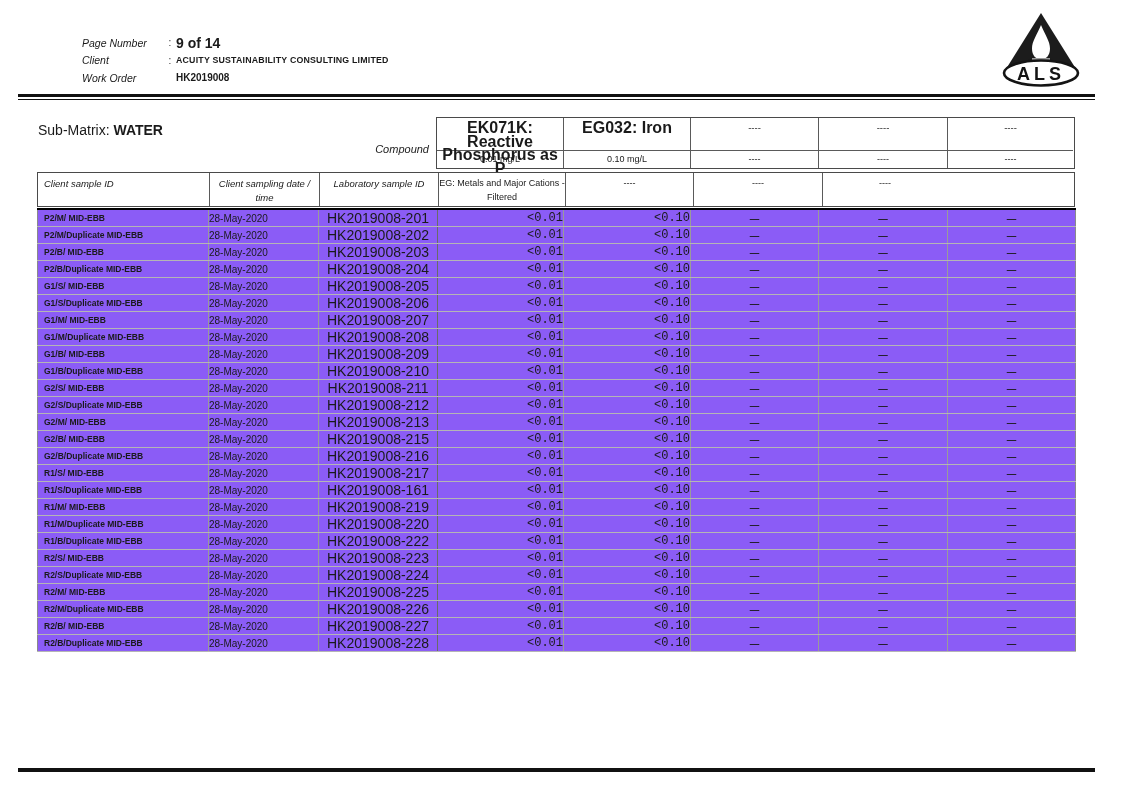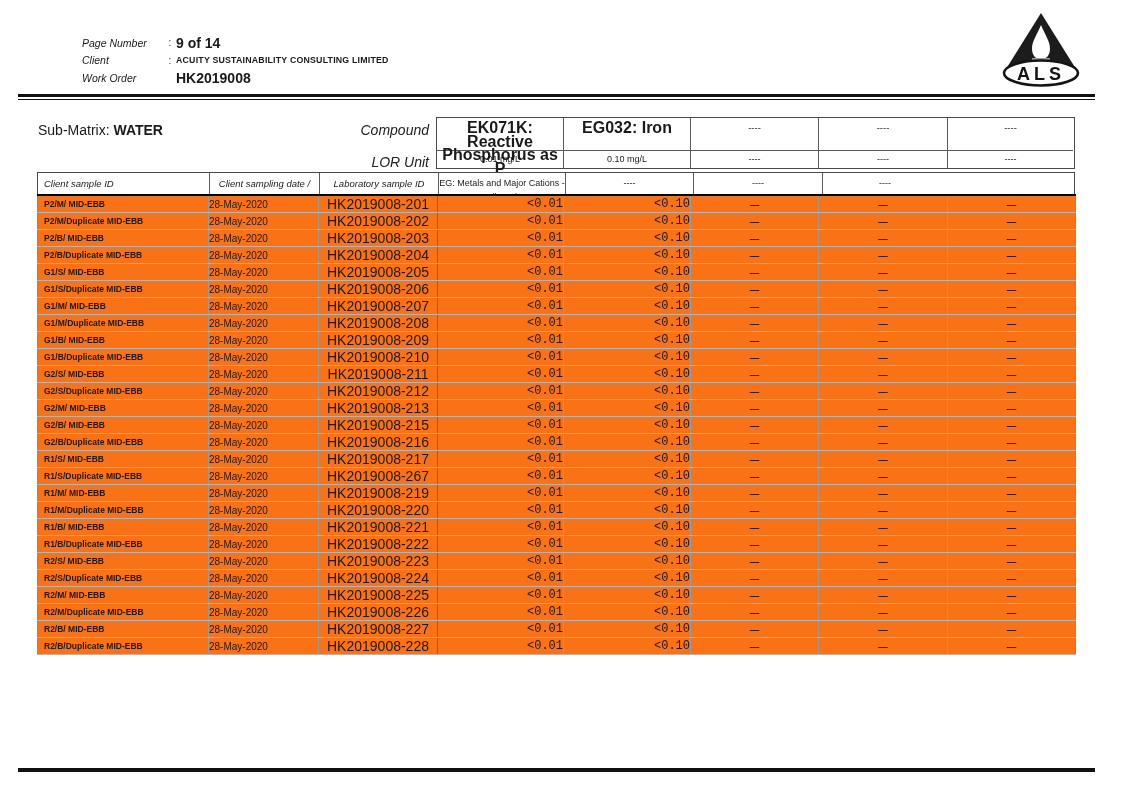--- a/index.html
+++ b/index.html
@@ -8,53 +8,53 @@
     font-family:"Liberation Sans","DejaVu Sans",sans-serif;color:#1a1a1a;
     overflow:hidden;margin:0 auto;
   }
   
   .doc-header{position:absolute;left:38px;top:34px;}
   .doc-header .hrow{display:flex;height:17.5px;align-items:center;}
   .hlabel{width:82px;font-style:italic;font-size:10.5px;margin-left:44px;}
   .hcolon{width:12px;font-size:10px;color:#333;text-align:center;}
   .hval-page{font-weight:bold;font-size:14px;}
   .hval-client{font-weight:bold;font-size:8.8px;letter-spacing:.2px;}
-  .hval-wo{font-weight:bold;font-size:14px;}
+  .hval-wo{font-weight:bold;font-size:10px;}
   
   .logo{position:absolute;left:995px;top:10px;}
   
   .rule-top{position:absolute;left:18px;top:94px;width:1077px;height:2px;
     border-top:3px solid #111;border-bottom:1px solid #111;}
   .rule-bottom{position:absolute;left:18px;top:768px;width:1077px;height:4px;background:#111;}
   
   .submatrix{position:absolute;left:38px;top:122px;font-size:14px;}
   .submatrix b{font-weight:bold;}
   
   .hdr-area{position:absolute;left:37px;top:117px;width:1038px;}
-  .hdr-label{position:absolute;width:392px;text-align:right;font-style:italic;font-size:14px;color:#222;}
+  .hdr-label{position:absolute;width:392px;text-align:right;font-style:italic;font-size:11px;color:#222;margin-top:21px;}
   .lbl-compound{top:5px;}
   .lbl-lor{top:37px;}
   .compound-box{position:absolute;left:399px;top:0;width:639px;display:flex;
     border:1.5px solid #4a4a4a;box-sizing:border-box;background:#fff;}
   .cmp-col{box-sizing:border-box;border-left:1px solid #5a5a5a;}
   .cmp-col:first-child{border-left:none;}
   .cmp-top{height:33px;box-sizing:border-box;border-bottom:1px solid #5a5a5a;
     font-weight:bold;font-size:16px;line-height:13.5px;text-align:center;padding-top:3px;}
   .cmp-top.dash{font-weight:normal;font-size:9.5px;}
   .cmp-bot{height:17px;box-sizing:border-box;font-size:9px;line-height:16px;text-align:center;}
   .method-box{position:absolute;left:0;top:55px;width:1038px;display:flex;
     border:1.5px solid #4a4a4a;box-sizing:border-box;background:#fff;}
   .m-cell{box-sizing:border-box;border-left:1px solid #5a5a5a;height:33px;
     font-size:9px;line-height:13.5px;text-align:center;padding-top:4px;}
   .m-cell:first-child{border-left:none;}
   .m-italic{font-style:italic;font-size:9.5px;}
   .m-left{text-align:left;padding-left:6px;}
   
-  .data-table{position:absolute;left:37px;top:194px;width:1038px;
-    border-collapse:collapse;table-layout:fixed;background:#f97316;
+  .data-table{position:absolute;left:37px;top:208px;width:1038px;
+    border-collapse:collapse;table-layout:fixed;background:#8b5cf6;
     border-left:1px solid #8a8a8a;border-right:1px solid #8a8a8a;
     border-top:2.5px solid #000;border-bottom:1.5px solid #555;}
   .data-table td{height:16px;padding:0;border-bottom:1px solid #b5b5b5;
     border-left:1px solid #9a9a9a;vertical-align:middle;white-space:nowrap;overflow:hidden;}
   .data-table td:first-child{border-left:none;}
   td.col-sep-dark{border-left:1px solid #6a6a6a;}
   .td-id{font-size:8.5px;font-weight:bold;text-align:left;padding-left:6px !important;}
   .td-date{font-size:10px;text-align:left;}
   .td-lab{font-size:14px;text-align:center;}
   .td-val{font-size:12px;text-align:right;font-family:Liberation Mono, monospace;}
@@ -306,51 +306,41 @@
           <td class="td-lab">HK2019008-217</td>
           <td class="td-val col-sep-dark">&lt;0.01</td>
           <td class="td-val">&lt;0.10</td>
           <td class="td-dash">—</td>
           <td class="td-dash">—</td>
           <td class="td-dash">—</td>
         </tr>
         <tr>
           <td class="td-id">R1/S/Duplicate MID-EBB</td>
           <td class="td-date">28-May-2020</td>
-          <td class="td-lab">HK2019008-267</td>
+          <td class="td-lab">HK2019008-161</td>
           <td class="td-val col-sep-dark">&lt;0.01</td>
           <td class="td-val">&lt;0.10</td>
           <td class="td-dash">—</td>
           <td class="td-dash">—</td>
           <td class="td-dash">—</td>
         </tr>
         <tr>
           <td class="td-id">R1/M/ MID-EBB</td>
           <td class="td-date">28-May-2020</td>
           <td class="td-lab">HK2019008-219</td>
           <td class="td-val col-sep-dark">&lt;0.01</td>
           <td class="td-val">&lt;0.10</td>
           <td class="td-dash">—</td>
           <td class="td-dash">—</td>
           <td class="td-dash">—</td>
         </tr>
         <tr>
           <td class="td-id">R1/M/Duplicate MID-EBB</td>
           <td class="td-date">28-May-2020</td>
           <td class="td-lab">HK2019008-220</td>
-          <td class="td-val col-sep-dark">&lt;0.01</td>
-          <td class="td-val">&lt;0.10</td>
-          <td class="td-dash">—</td>
-          <td class="td-dash">—</td>
-          <td class="td-dash">—</td>
-        </tr>
-        <tr>
-          <td class="td-id">R1/B/ MID-EBB</td>
-          <td class="td-date">28-May-2020</td>
-          <td class="td-lab">HK2019008-221</td>
           <td class="td-val col-sep-dark">&lt;0.01</td>
           <td class="td-val">&lt;0.10</td>
           <td class="td-dash">—</td>
           <td class="td-dash">—</td>
           <td class="td-dash">—</td>
         </tr>
         <tr>
           <td class="td-id">R1/B/Duplicate MID-EBB</td>
           <td class="td-date">28-May-2020</td>
           <td class="td-lab">HK2019008-222</td>

